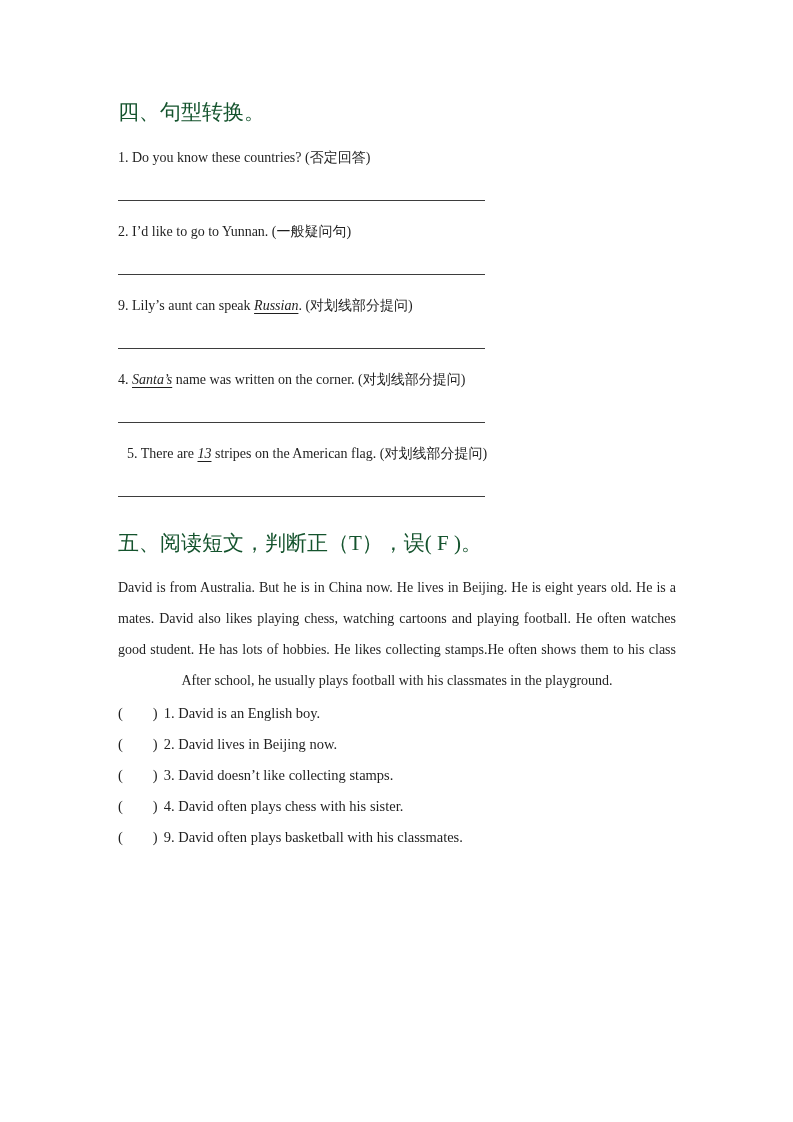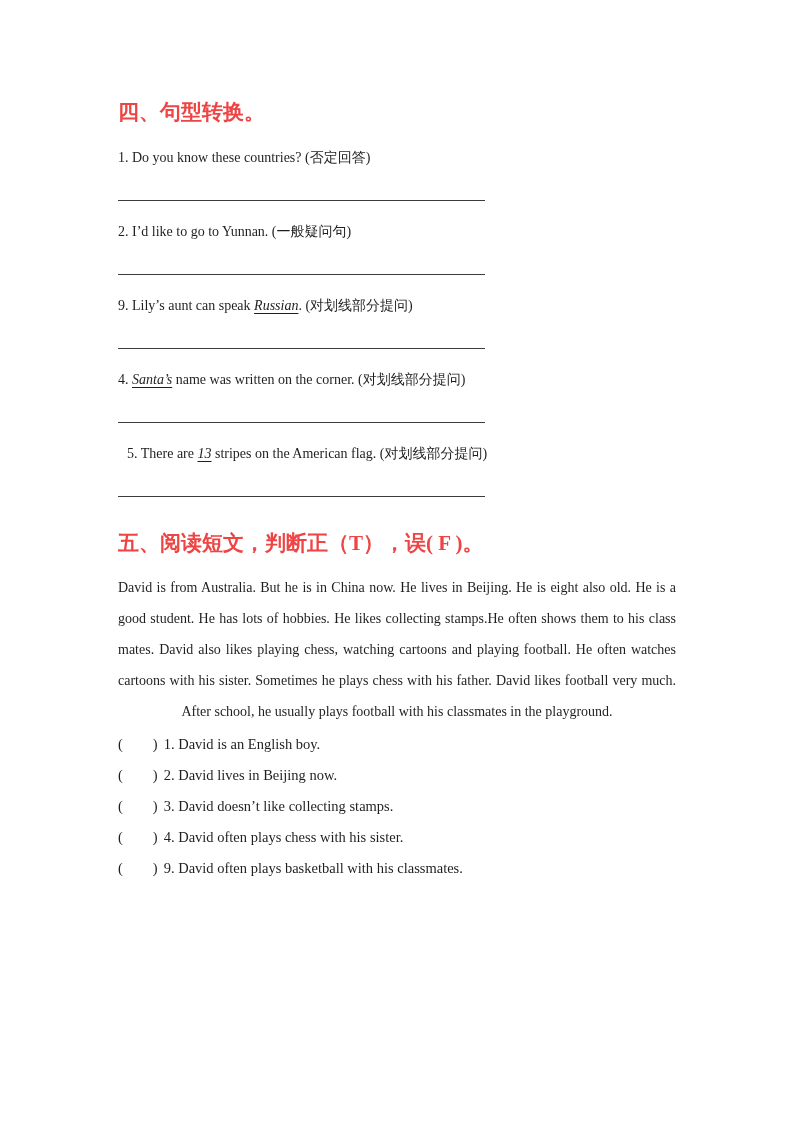--- a/index.html
+++ b/index.html
@@ -13,24 +13,24 @@
     height: 1122px;
     background: #ffffff;
     box-sizing: border-box;
     padding: 97px 117px 0 118px;
     font-family: "Liberation Serif", "DejaVu Serif", serif;
     color: #1f1f1f;
     overflow: hidden;
   }
   .sec-title {
     font-size: 21px;
-    font-weight: bold;
+    font-weight: normal;
     line-height: 30px;
     margin: 0;
-    color: #ef4444;
+    color: #14532d;
   }
   .sec-title.second {
     margin-top: 31px;
   }
   .question {
     font-size: 14px;
     line-height: 18px;
     margin-top: 22px;
     white-space: nowrap;
   }
@@ -92,24 +92,23 @@
       <div class="answer-line"></div>
       <div class="question"><span>4. </span><span class="u">Santa’s</span><span> name was written on the corner. (对划线部分提问)</span></div>
       <div class="answer-line"></div>
       <div class="question indent"><span>5. There are </span><span class="u">13</span><span> stripes on the American flag. (对划线部分提问)</span></div>
       <div class="answer-line"></div>
     </div>
 
   <div class="sec-title second">五、阅读短文，判断正（T），误( F )。</div>
 
   <div id="passage" class="passage">
-      <div class="p-line just">David is from Australia. But he is in China now. He lives in Beijing. He is eight also old. He is a</div>
+      <div class="p-line just">David is from Australia. But he is in China now. He lives in Beijing. He is eight years old. He is a</div>
+      <div class="p-line just">mates. David also likes playing chess, watching cartoons and playing football. He often watches</div>
       <div class="p-line just">good student. He has lots of hobbies. He likes collecting stamps.He often shows them to his class</div>
-      <div class="p-line just">mates. David also likes playing chess, watching cartoons and playing football. He often watches</div>
-      <div class="p-line just">cartoons with his sister. Sometimes he plays chess with his father. David likes football very much.</div>
       <div class="p-line">After school, he usually plays football with his classmates in the playground.</div>
     </div>
 
   <div id="tf-list" class="tf-list">
       <div class="tf-row"><span>(</span><span class="paren-gap"></span><span>)</span><span class="tf-text">1. David is an English boy.</span></div>
       <div class="tf-row"><span>(</span><span class="paren-gap"></span><span>)</span><span class="tf-text">2. David lives in Beijing now.</span></div>
       <div class="tf-row"><span>(</span><span class="paren-gap"></span><span>)</span><span class="tf-text">3. David doesn’t like collecting stamps.</span></div>
       <div class="tf-row"><span>(</span><span class="paren-gap"></span><span>)</span><span class="tf-text">4. David often plays chess with his sister.</span></div>
       <div class="tf-row"><span>(</span><span class="paren-gap"></span><span>)</span><span class="tf-text">9. David often plays basketball with his classmates.</span></div>
     </div>

